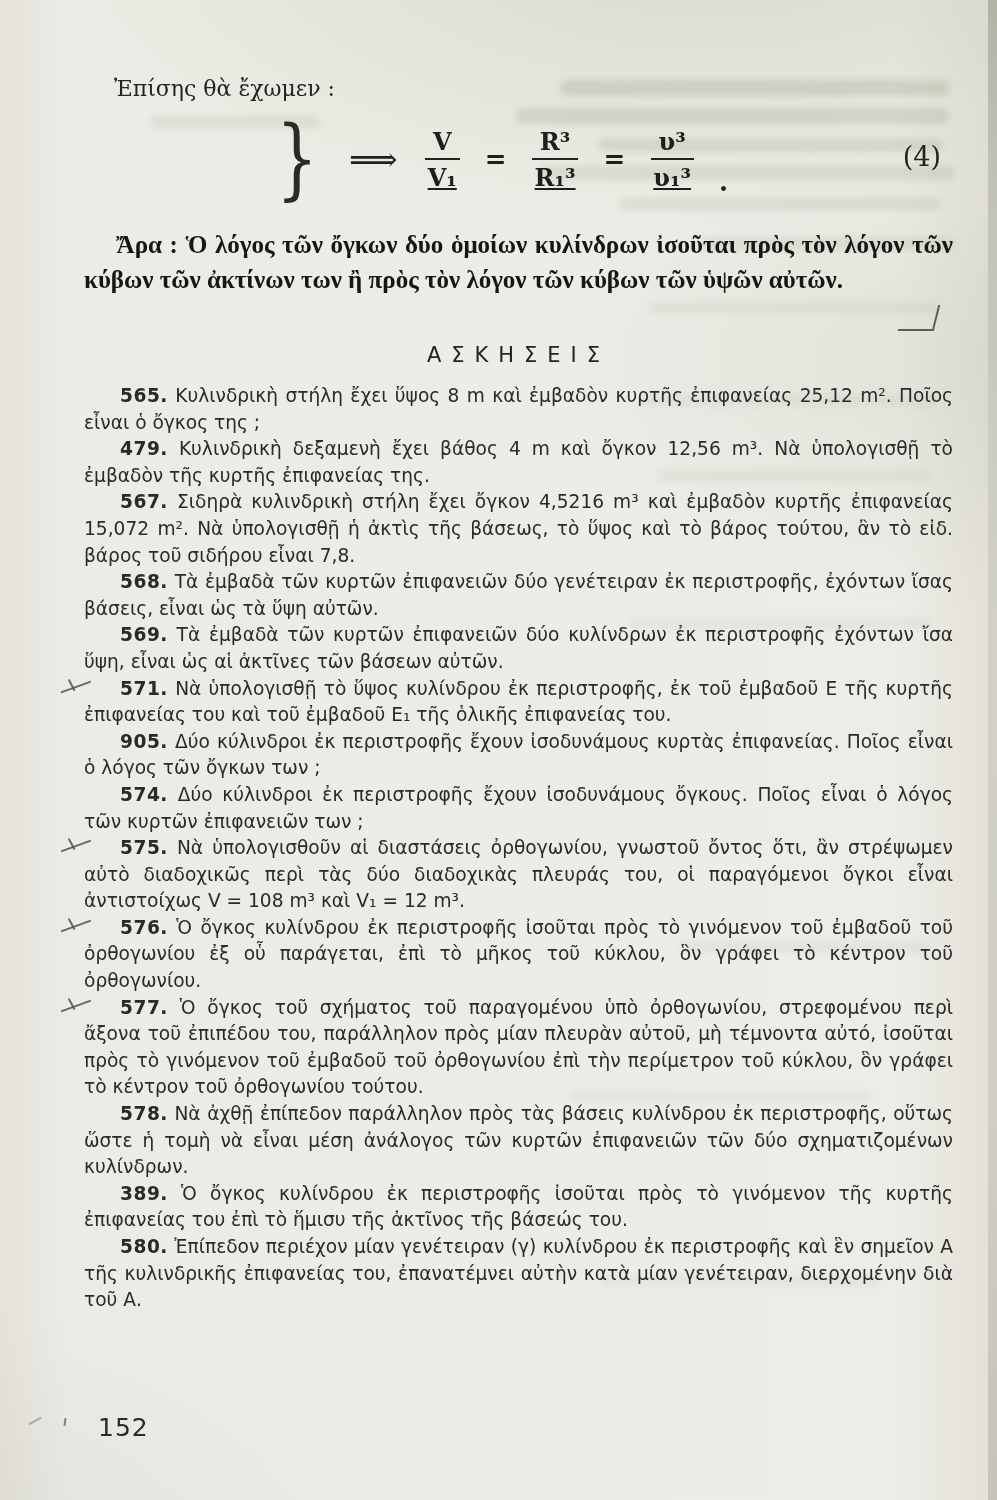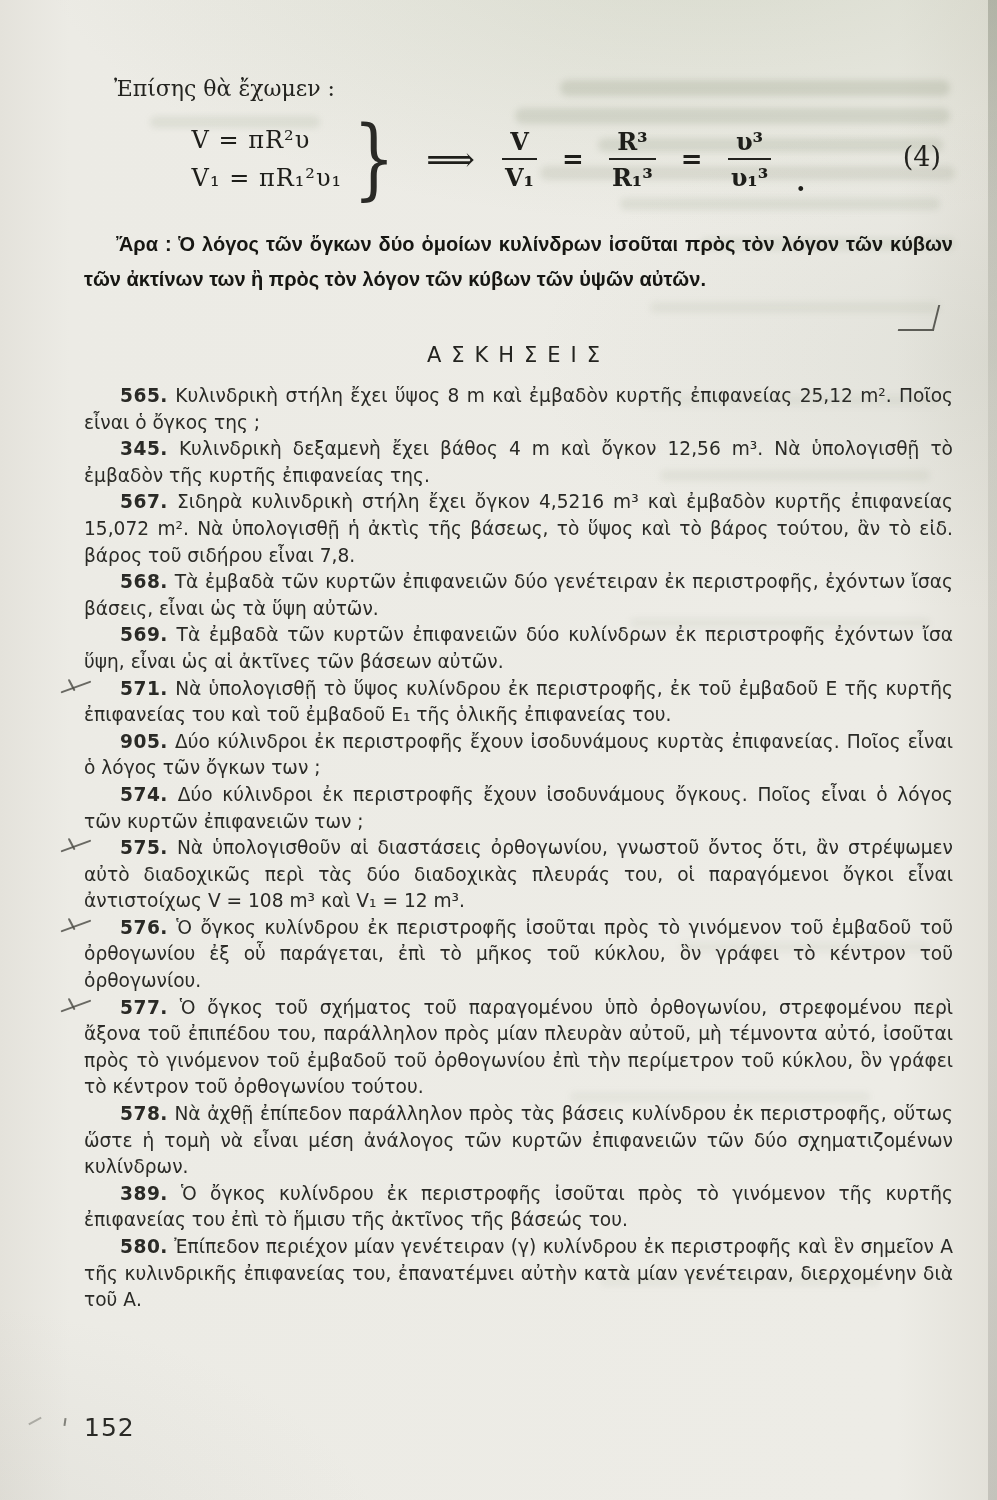--- a/index.html
+++ b/index.html
@@ -46,34 +46,34 @@
   .sys{display:flex;align-items:center;gap:4px;}
   .sys-lines div{line-height:38px;letter-spacing:1px;}
   .brace{
     font-size:88px;font-weight:200;line-height:90px;
     transform:scaleX(.75);
     color:#2a2a26;
   }
   .implies{font-size:34px;letter-spacing:-2px;color:#1e1e1a;padding:0 4px;}
   .frac{display:inline-flex;flex-direction:column;align-items:center;vertical-align:middle;}
   .frac .top{display:block;padding:0 8px 2px;border-bottom:2.5px solid #22221e;font-weight:bold;}
-  .frac .bot{display:block;padding:3px 8px 0;font-weight:bold;}
+  .frac .bot{display:block;padding:3px 8px 0;font-weight:bold;text-decoration:underline;}
   .eq{font-weight:bold;font-size:26px;}
   .f-period{font-size:26px;font-weight:bold;align-self:flex-end;padding-bottom:14px;}
   .eq-label{
     position:absolute;right:-28px;top:34px;
     font-size:27px;font-family:"DejaVu Serif", serif;color:#23231f;
   }
   
   .statement{
     position:relative;
     margin:4px 0 0 0;
-    font-family:Liberation Sans, sans-serif;
+    font-family:Liberation Serif, serif;
     font-weight:bold;
-    font-size:20px;
+    font-size:25px;
     line-height:35px;
     text-align:justify;
     text-indent:32px;
     color:#161612;
   }
   .endmark{
     position:absolute;right:16px;bottom:-34px;
     width:34px;height:24px;
     border-bottom:2.5px solid #45453f;
     border-right:2.5px solid #45453f;
@@ -104,21 +104,21 @@
   .pmark{position:absolute;left:-24px;top:2px;width:36px;height:22px;}
   .pmark i{position:absolute;display:block;background:#4c4c46;height:2.4px;border-radius:2px;opacity:.82;}
   .mark-check i.s1{width:32px;top:9px;left:0;transform:rotate(-26deg);}
   .mark-check i.s2{width:11px;top:13px;left:-3px;transform:rotate(42deg);}
   .mark-cross i.s1{width:32px;top:8px;left:0;transform:rotate(-20deg);}
   .mark-cross i.s2{width:13px;top:6px;left:5px;transform:rotate(62deg);}
   .mark-corner i.s1{width:26px;top:-12px;left:2px;}
   .mark-corner i.s2{width:26px;top:-12px;left:2px;transform-origin:0 50%;transform:rotate(86deg);}
   
   .page-number{
-    position:absolute;left:84px;bottom:58px;
+    position:absolute;left:98px;bottom:58px;
     font-size:25px;color:#2a2a26;letter-spacing:1px;
   }
   .pn-tick{position:absolute;left:64px;bottom:74px;width:2px;height:8px;background:#55554f;opacity:.7;transform:rotate(8deg);}
   .corner-scratch{position:absolute;left:28px;bottom:78px;width:14px;height:2px;background:#74746c;opacity:.5;transform:rotate(-28deg);}
 </style>
 </head>
 <body>
 
 <div class="page">
 
@@ -139,24 +139,20 @@
   <div class="edge-strip"></div>
   <div class="corner-scratch"></div>
   <div class="pn-tick"></div>
 
   <div class="content">
 
     <p class="intro">Ἐπίσης θὰ ἔχωμεν :</p>
 
     <div class="formula-row">
       <div class="sys">
-        <div class="sys-lines">
-          <div>V = πR²υ</div>
-          <div>V₁ = πR₁²υ₁</div>
-        </div>
         <div class="brace">}</div>
       </div>
       <div class="implies">⟹</div>
       <div class="frac">
         <span class="top">V</span>
         <span class="bot">V₁</span>
       </div>
       <span class="eq">=</span>
       <div class="frac">
         <span class="top">R³</span>
@@ -181,21 +177,21 @@
     <div class="ex-list">
 
   <p class="exercise">
     
     <b class="num">565.</b>
     <span class="txt"> Κυλινδρικὴ στήλη ἔχει ὕψος 8 m καὶ ἐμβαδὸν κυρτῆς ἐπιφανείας 25,12 m². Ποῖος εἶναι ὁ ὄγκος της ;</span>
   </p>
 
   <p class="exercise">
     
-    <b class="num">345.</b>
+    <b class="num">479.</b>
     <span class="txt"> Κυλινδρικὴ δεξαμενὴ ἔχει βάθος 4 m καὶ ὄγκον 12,56 m³. Νὰ ὑπολογισθῇ τὸ ἐμβαδὸν τῆς κυρτῆς ἐπιφανείας της.</span>
   </p>
 
   <p class="exercise">
     
     <b class="num">567.</b>
     <span class="txt"> Σιδηρὰ κυλινδρικὴ στήλη ἔχει ὄγκον 4,5216 m³ καὶ ἐμβαδὸν κυρτῆς ἐπιφανείας 15,072 m². Νὰ ὑπολογισθῇ ἡ ἀκτὶς τῆς βάσεως, τὸ ὕψος καὶ τὸ βάρος τούτου, ἂν τὸ εἰδ. βάρος τοῦ σιδήρου εἶναι 7,8.</span>
   </p>
 
   <p class="exercise">

